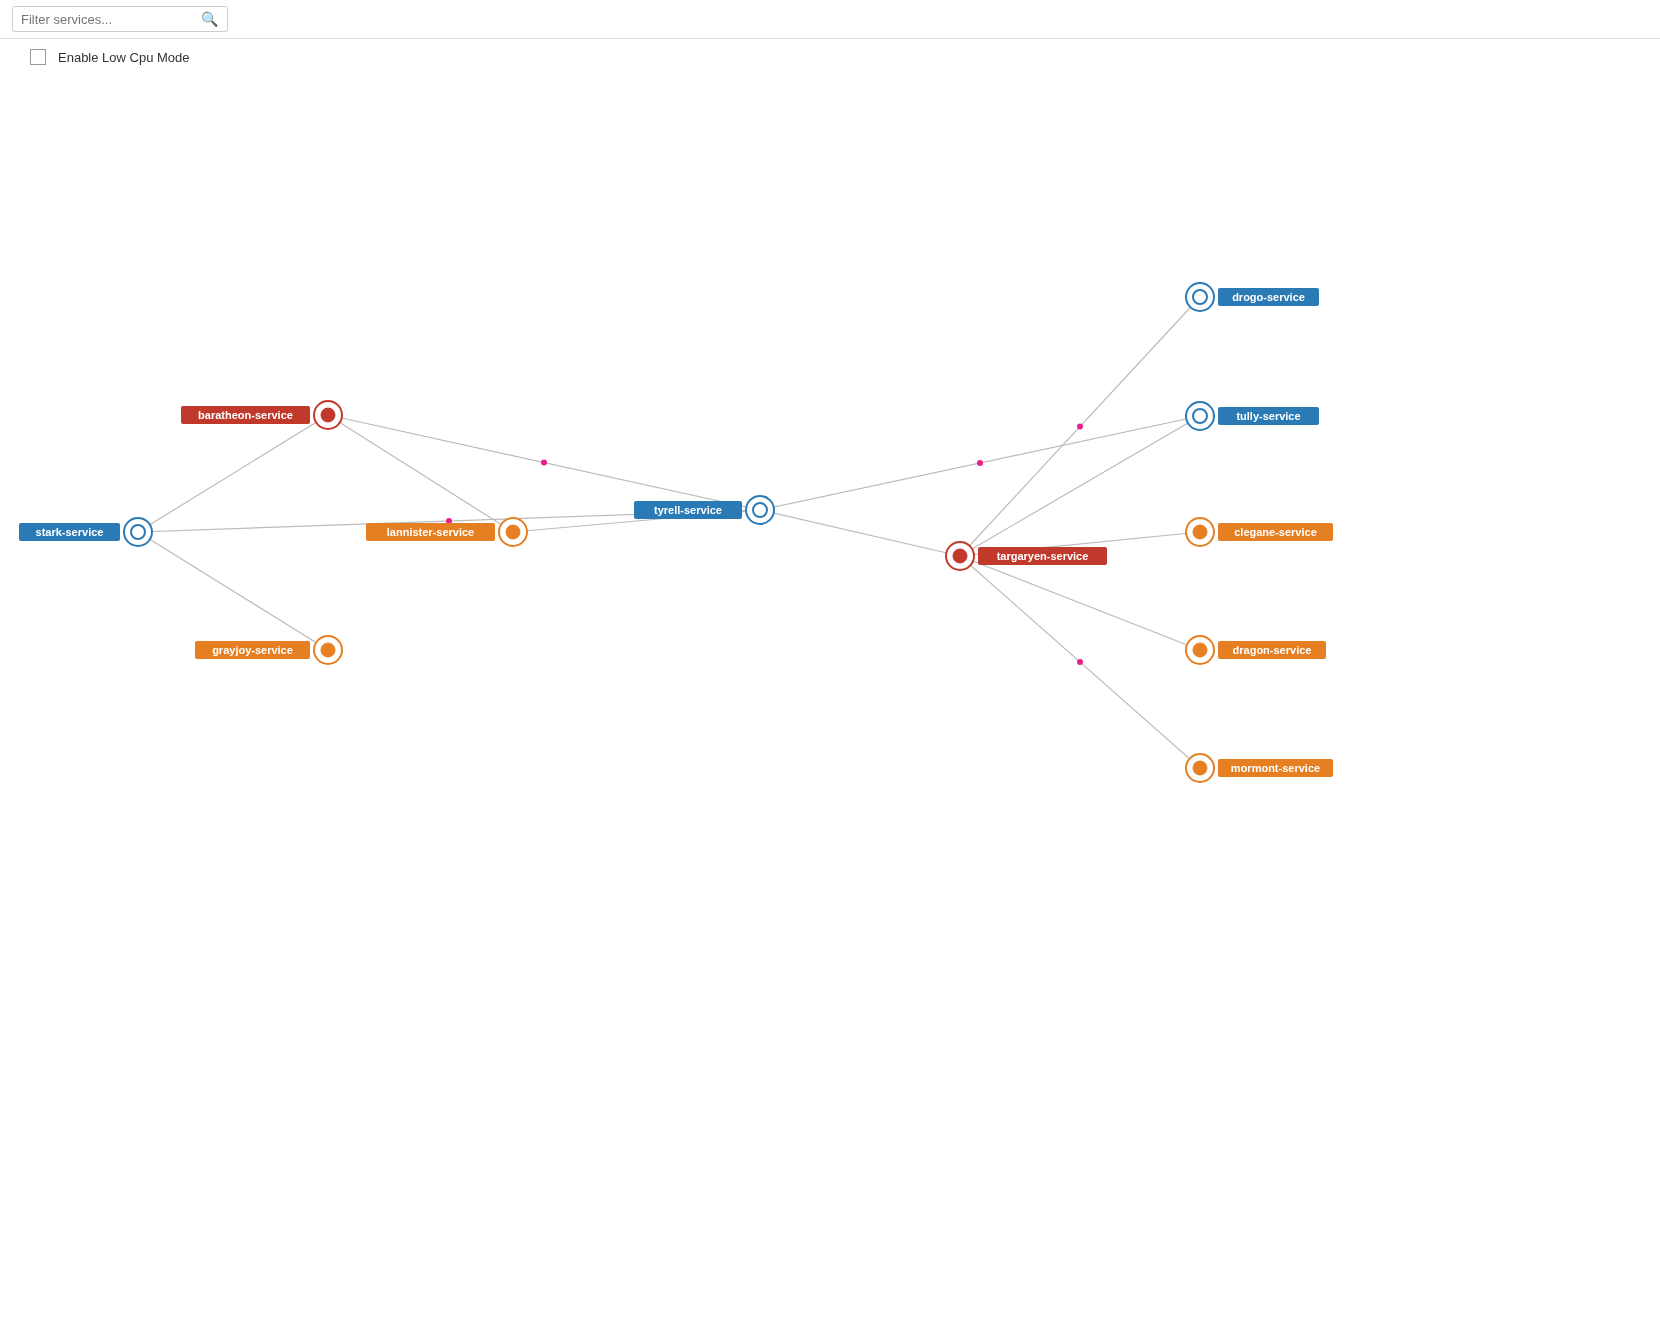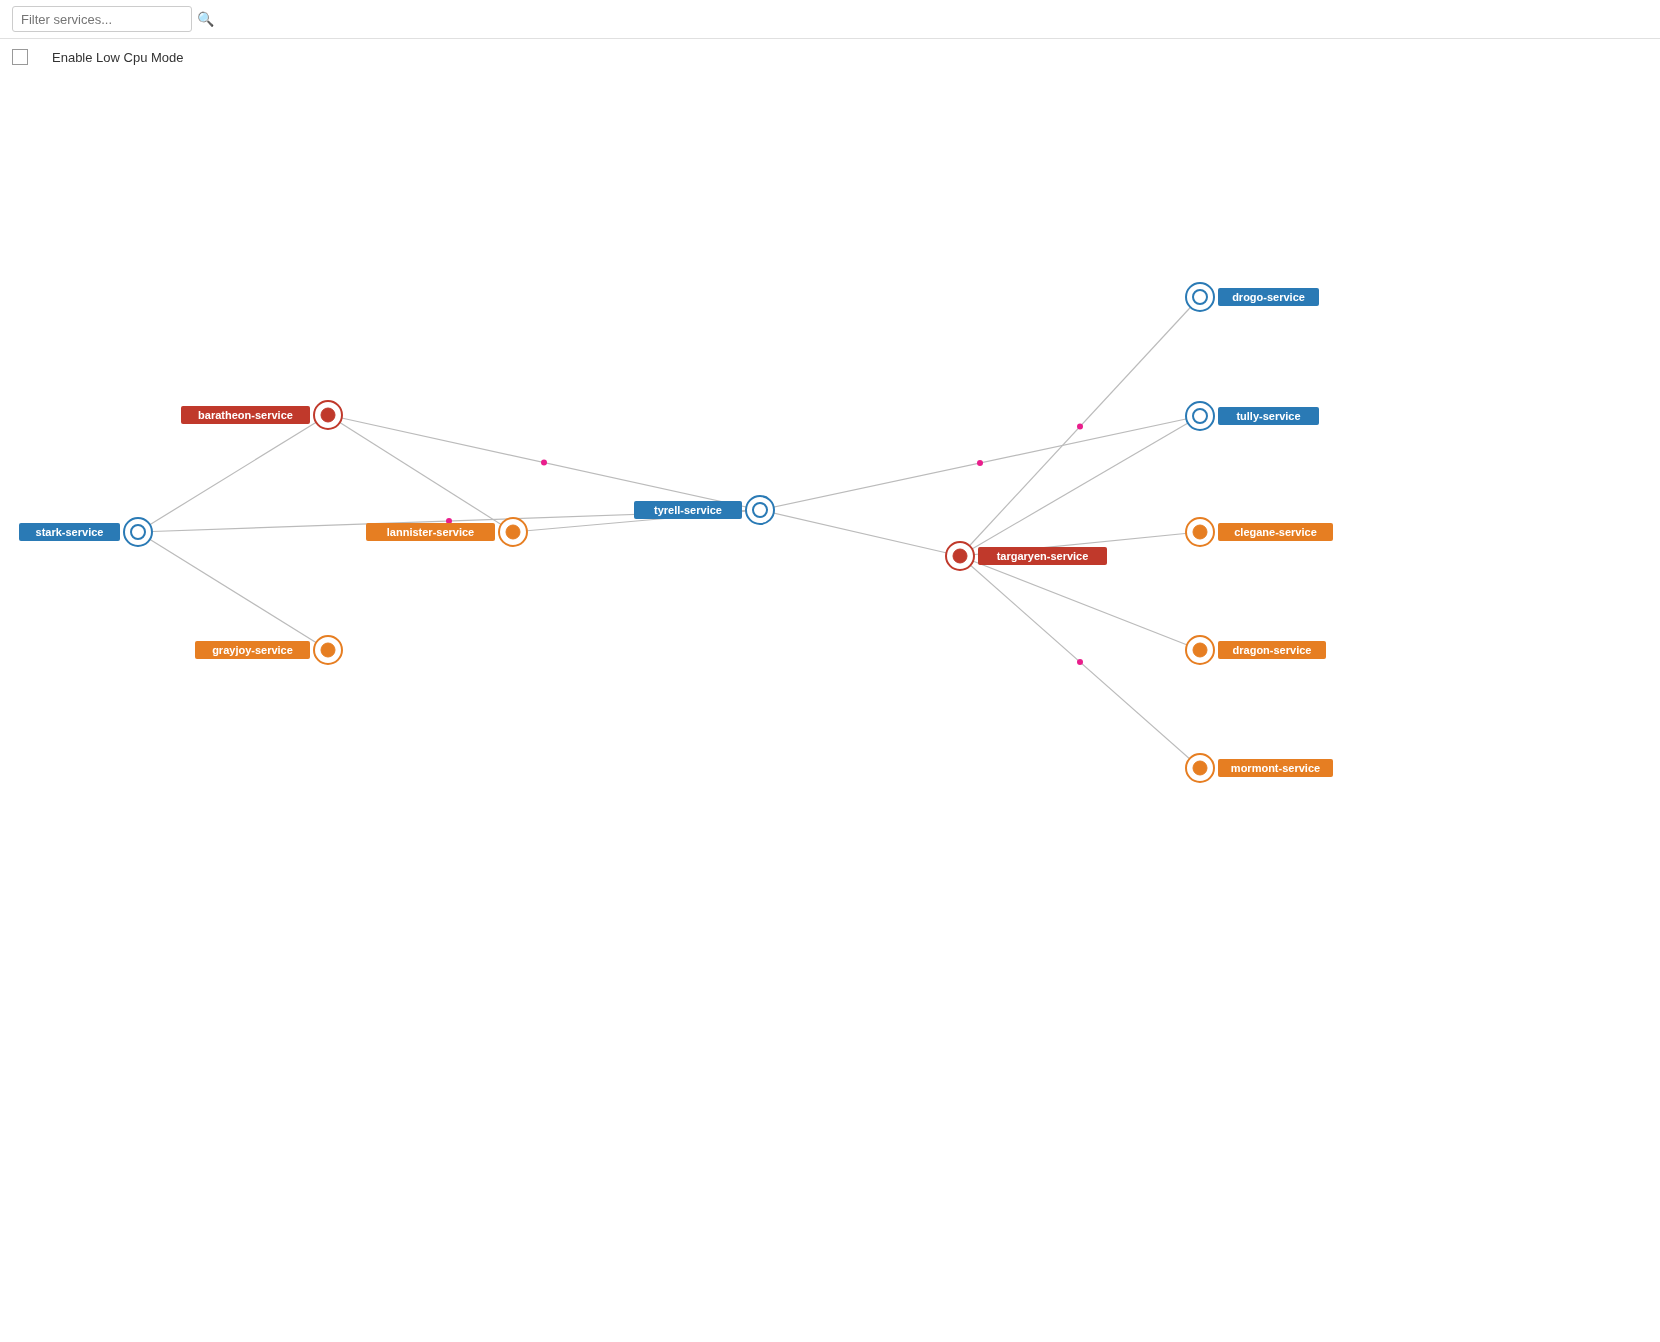--- a/index.html
+++ b/index.html
@@ -22,21 +22,21 @@
       position: relative;
       z-index: 10;
     }
 
     #search-container {
       display: flex;
       align-items: center;
       border: 1px solid #ccc;
       border-radius: 3px;
       padding: 4px 8px;
-      width: 180px;
+      width: 216px;
     }
 
     #search-input {
       border: none;
       outline: none;
       font-size: 13px;
       color: #999;
       width: 180px;
       background: transparent;
     }
@@ -44,21 +44,22 @@
     #search-icon-svg {
       color: #aaa;
       font-size: 14px;
     }
 
     
     #cpu-mode-row {
       display: flex;
       align-items: flex-end;
       padding: 10px 12px;
-      gap: 24px;
+      gap: 12px;
+      margin-left: 18px;
     }
 
     #cpu-mode-checkbox {
       width: 16px;
       height: 16px;
       border: 1px solid #999;
       cursor: pointer;
       appearance: none;
       -webkit-appearance: none;
       background: #fff;

